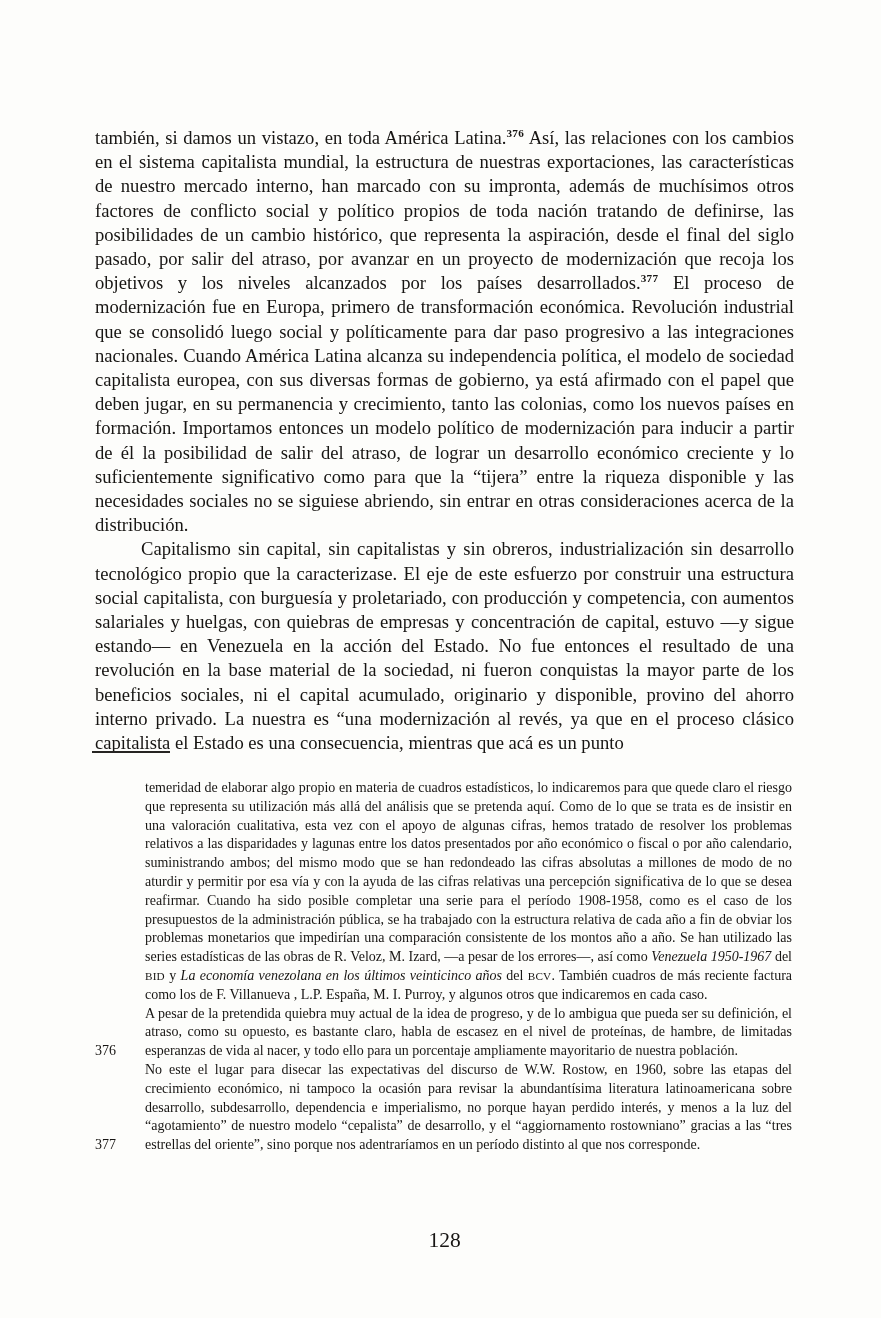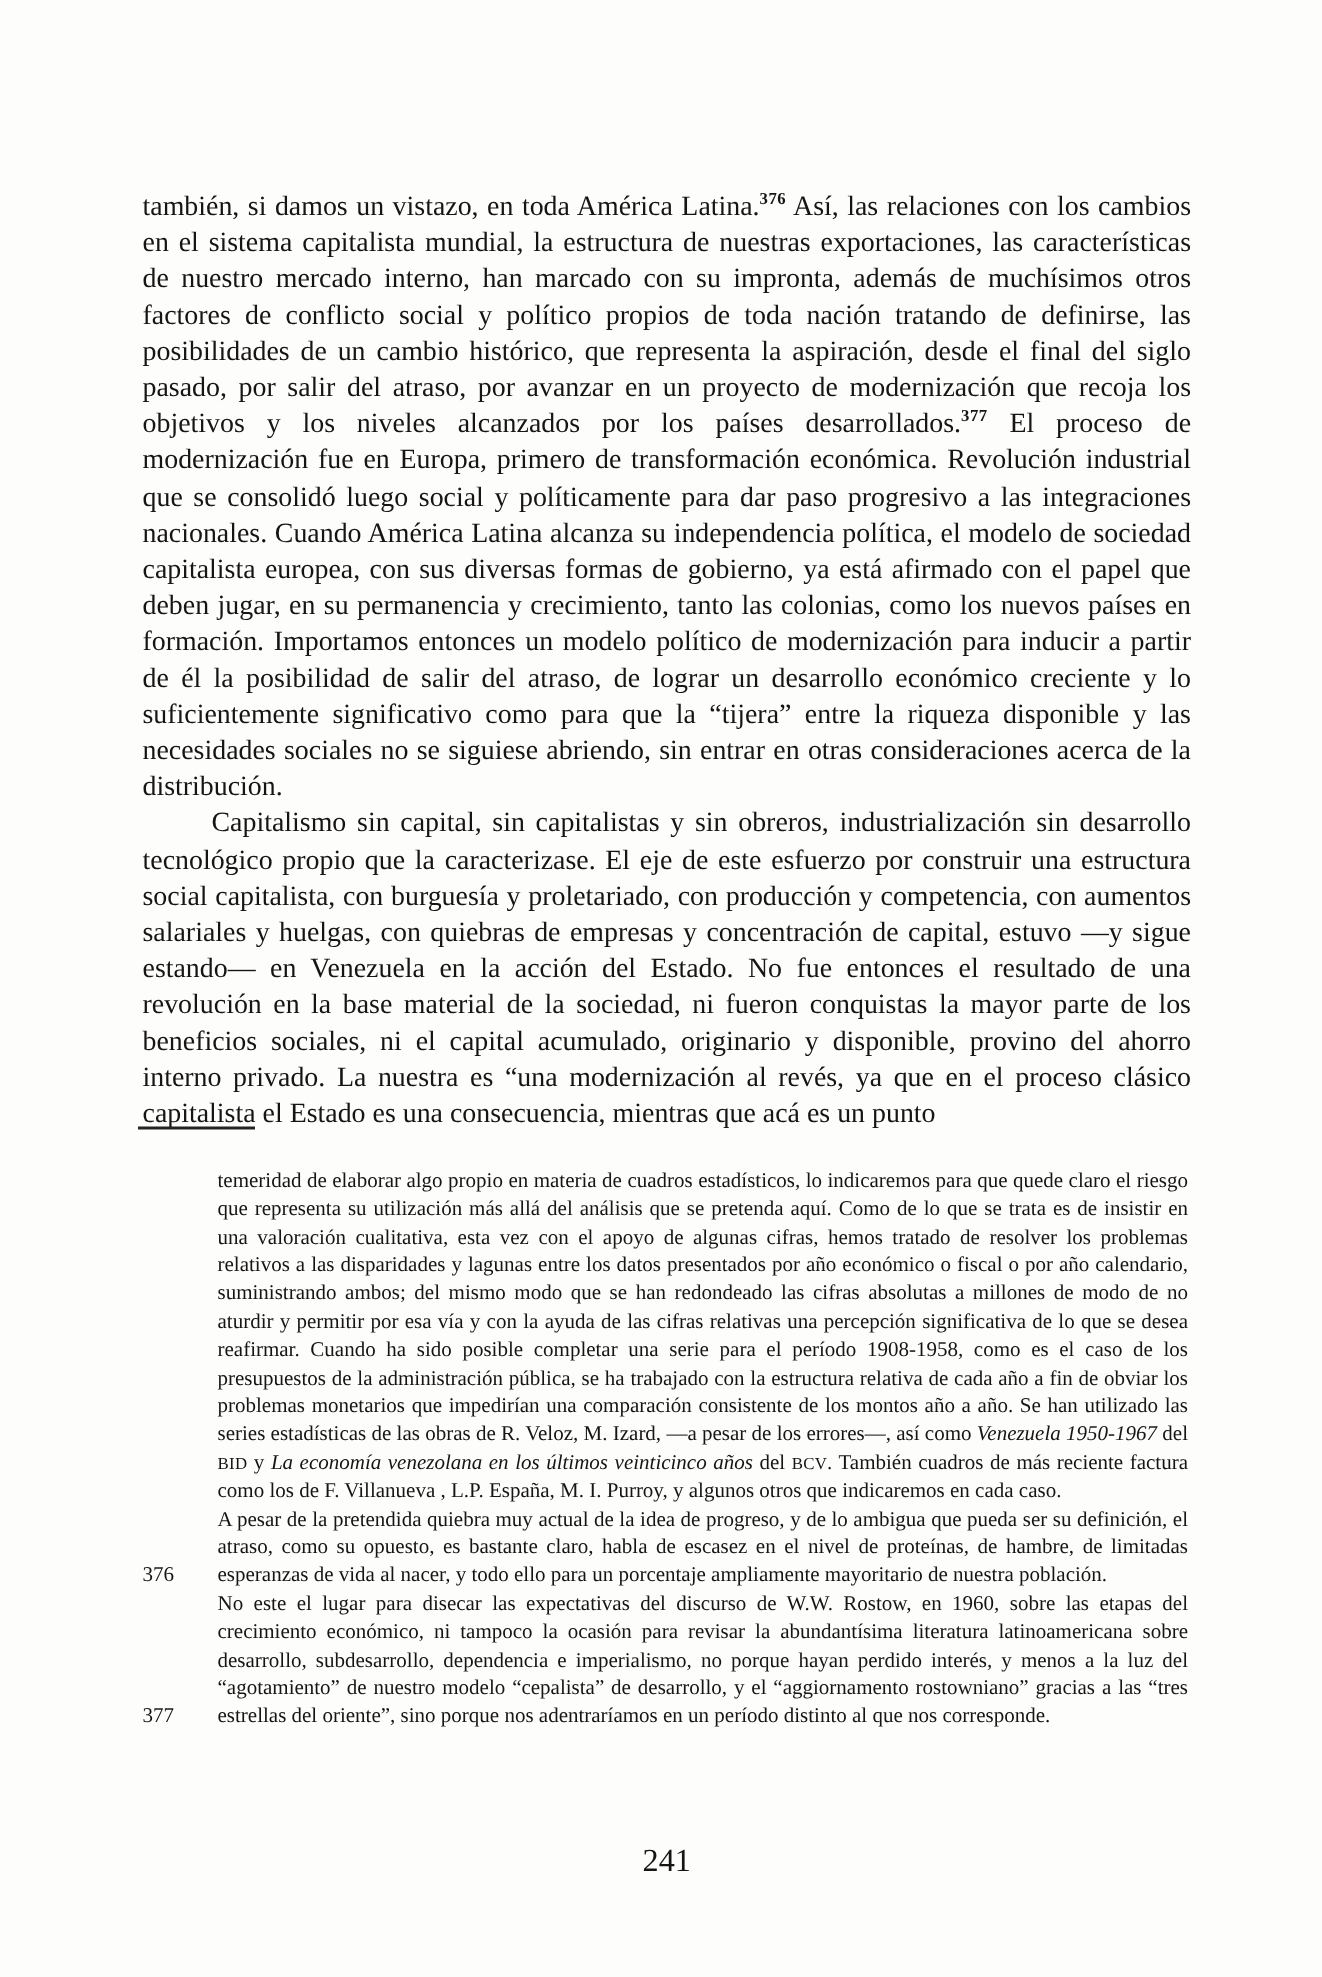--- a/index.html
+++ b/index.html
@@ -105,14 +105,14 @@
       </div>
       <div class="footnote">
         <span class="fn-num">376</span>
         <div class="fn-body">A pesar de la pretendida quiebra muy actual de la idea de progreso, y de lo ambigua que pueda ser su definición, el atraso, como su opuesto, es bastante claro, habla de escasez en el nivel de proteínas, de hambre, de limitadas esperanzas de vida al nacer, y todo ello para un porcentaje ampliamente mayoritario de nuestra población.</div>
       </div>
       <div class="footnote">
         <span class="fn-num">377</span>
         <div class="fn-body">No este el lugar para disecar las expectativas del discurso de W.W. Rostow, en 1960, sobre las etapas del crecimiento económico, ni tampoco la ocasión para revisar la abundantísima literatura latinoamericana sobre desarrollo, subdesarrollo, dependencia e imperialismo, no porque hayan perdido interés, y menos a la luz del “agotamiento” de nuestro modelo “cepalista” de desarrollo, y el “aggiornamento rostowniano” gracias a las “tres estrellas del oriente”, sino porque nos adentraríamos en un período distinto al que nos corresponde.</div>
       </div>
     </div>
-  <div class="page-number">241</div>
+  <div class="page-number">128</div>
 </div>
 
 </body></html>

